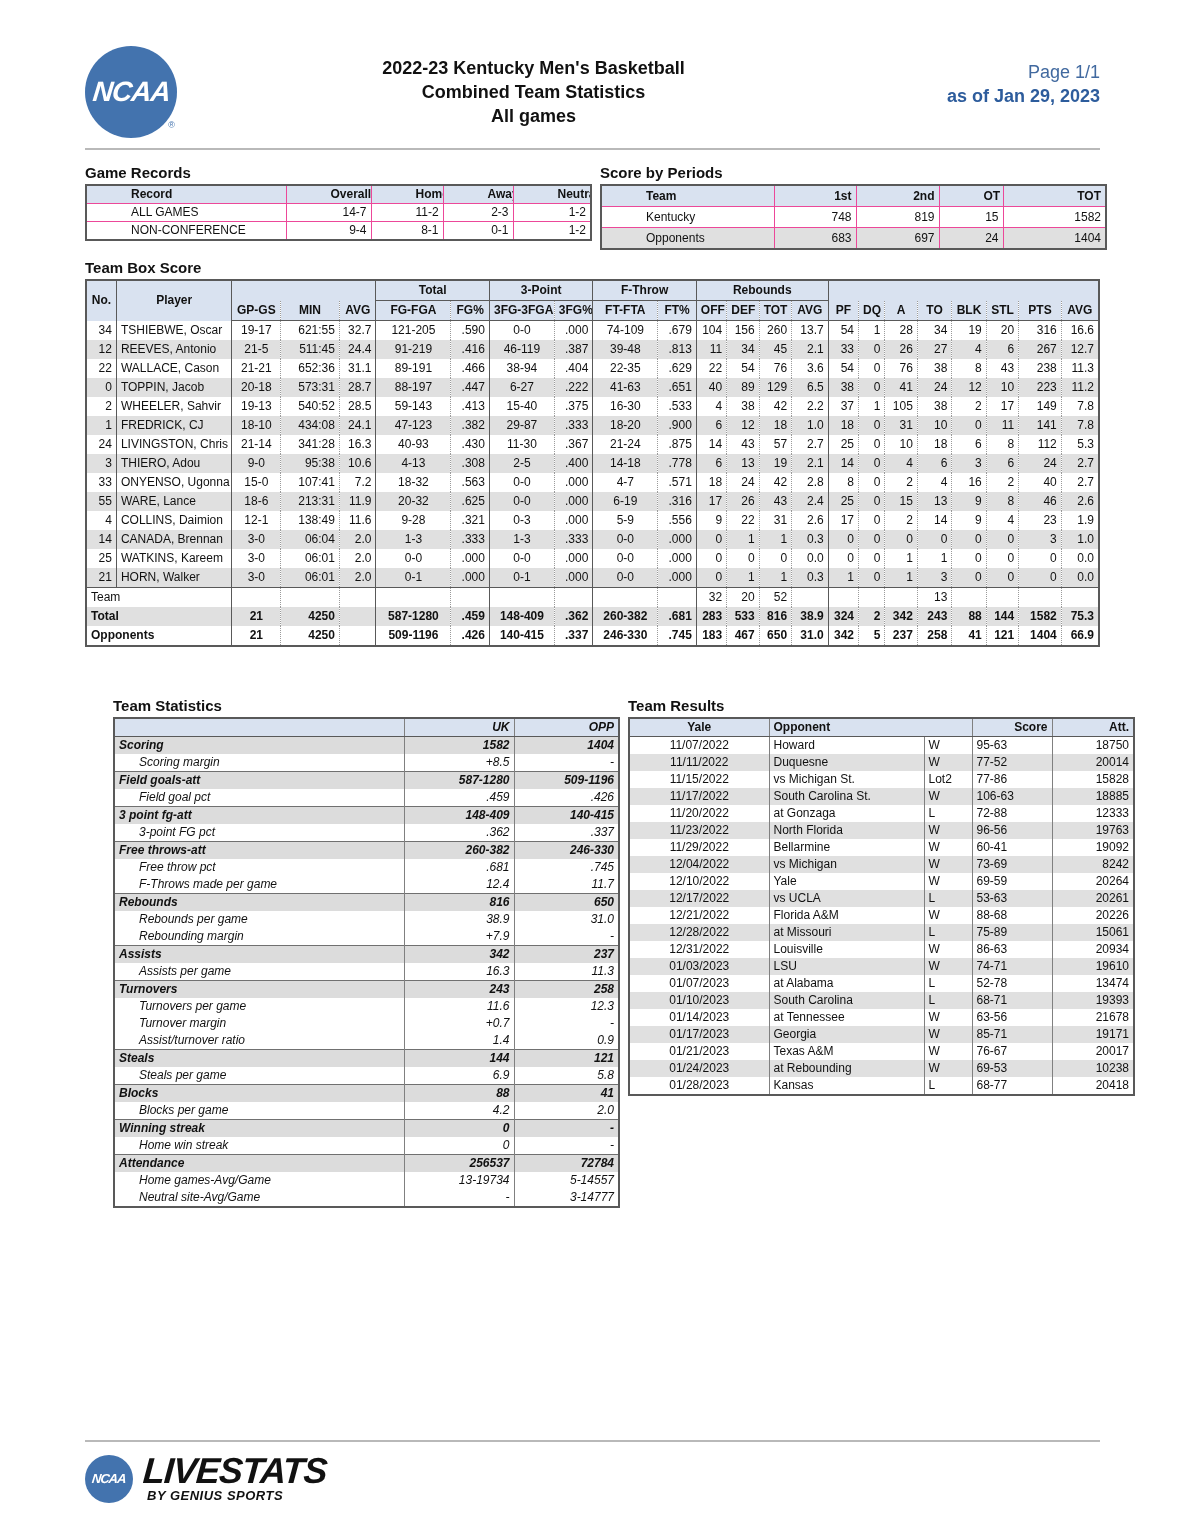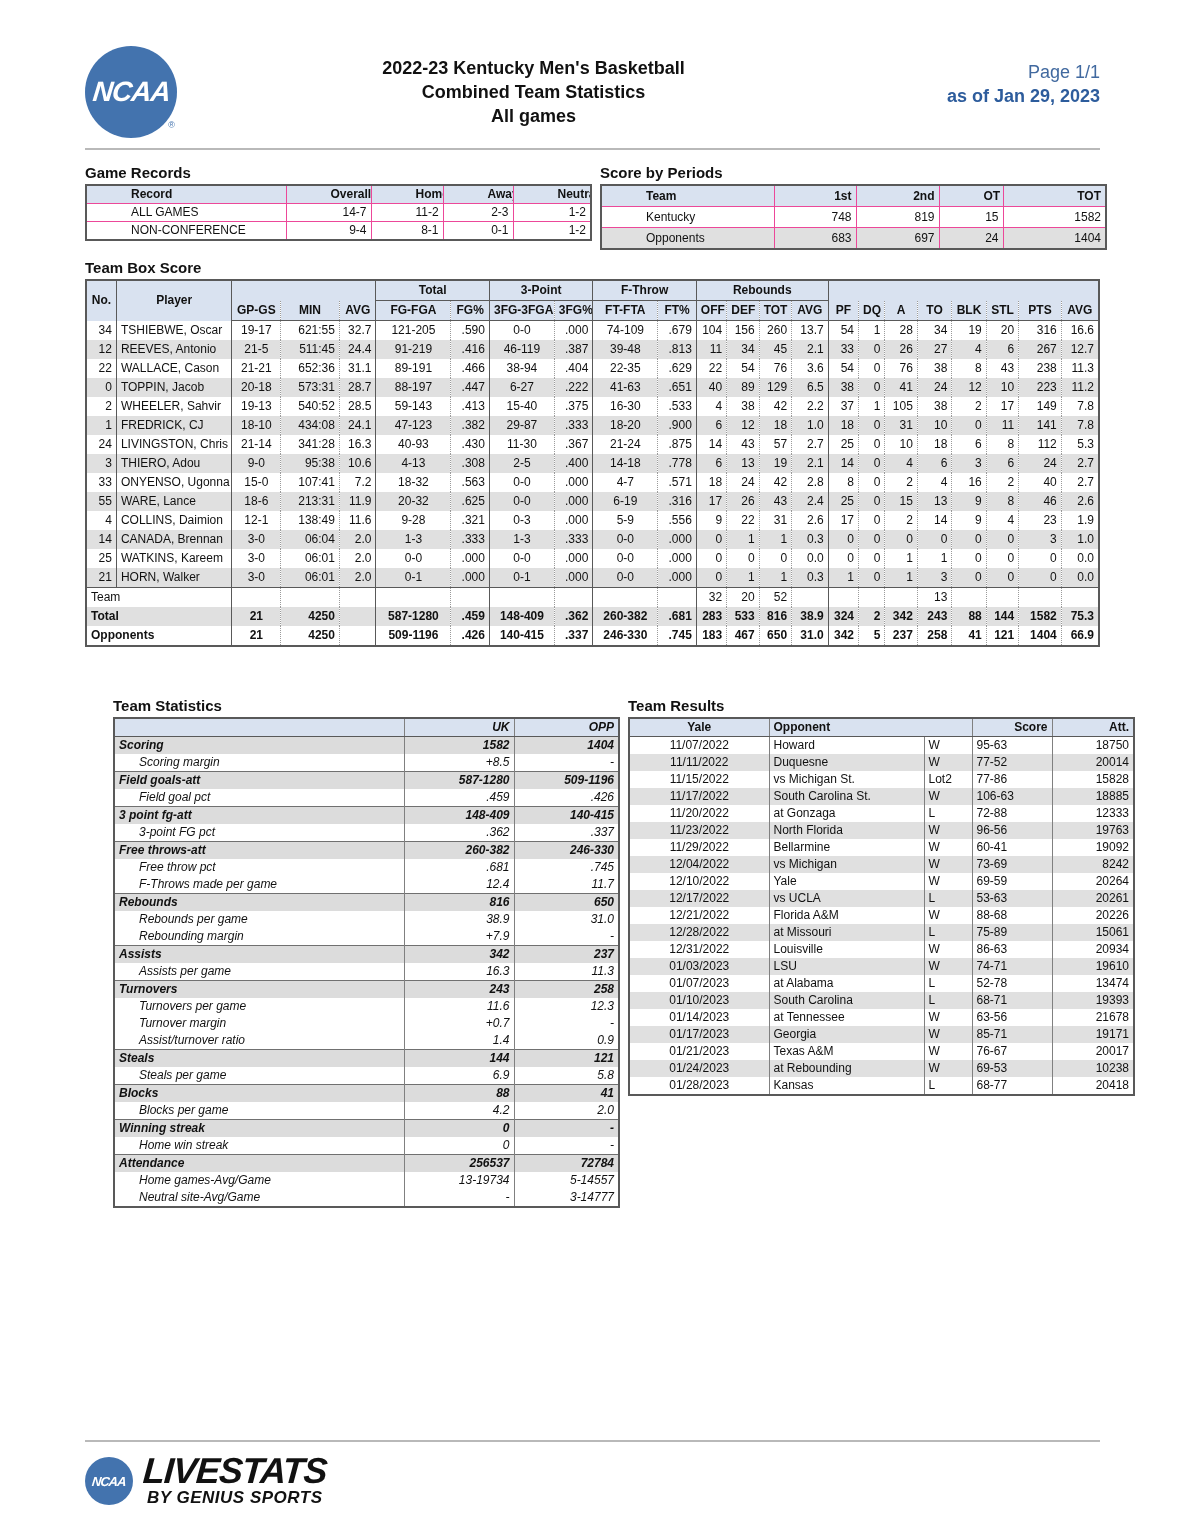--- a/index.html
+++ b/index.html
@@ -64,21 +64,21 @@
   .tr-tbl th:last-child, .tr-tbl td:last-child { border-right:none; }
   .tr-tbl thead th { background:var(--thead-bg,#d9e2f0); font-weight:bold; border-bottom:1px solid #595959; }
 
   
   .footer { position:absolute; left:85px; top:1440px; width:1015px; border-top:2px solid #b9b9b9; padding-top:12px; }
   .foot-inner { display:flex; align-items:center; }
   .foot-logo { width:48px; height:48px; }
   .foot-logo-txt { font-size:13px; }
   .foot-brand { margin-left:10px; }
   .brand-main { font-size:36px; font-weight:bold; font-style:italic; letter-spacing:-1px; line-height:34px; transform:skewX(-4deg); }
-  .brand-sub { font-size:17px; font-weight:bold; font-style:italic; letter-spacing:0.5px; margin-left:4px; }
+  .brand-sub { font-size:13px; font-weight:bold; font-style:italic; letter-spacing:0.5px; margin-left:4px; }
 </style>
 </head>
 <body>
 
 <div class="page">
 
   <div class="hdr">
     <div class="ncaa-logo">
       <span class="ncaa-txt hdr-logo-txt">NCAA</span>
       <span class="reg">®</span>

